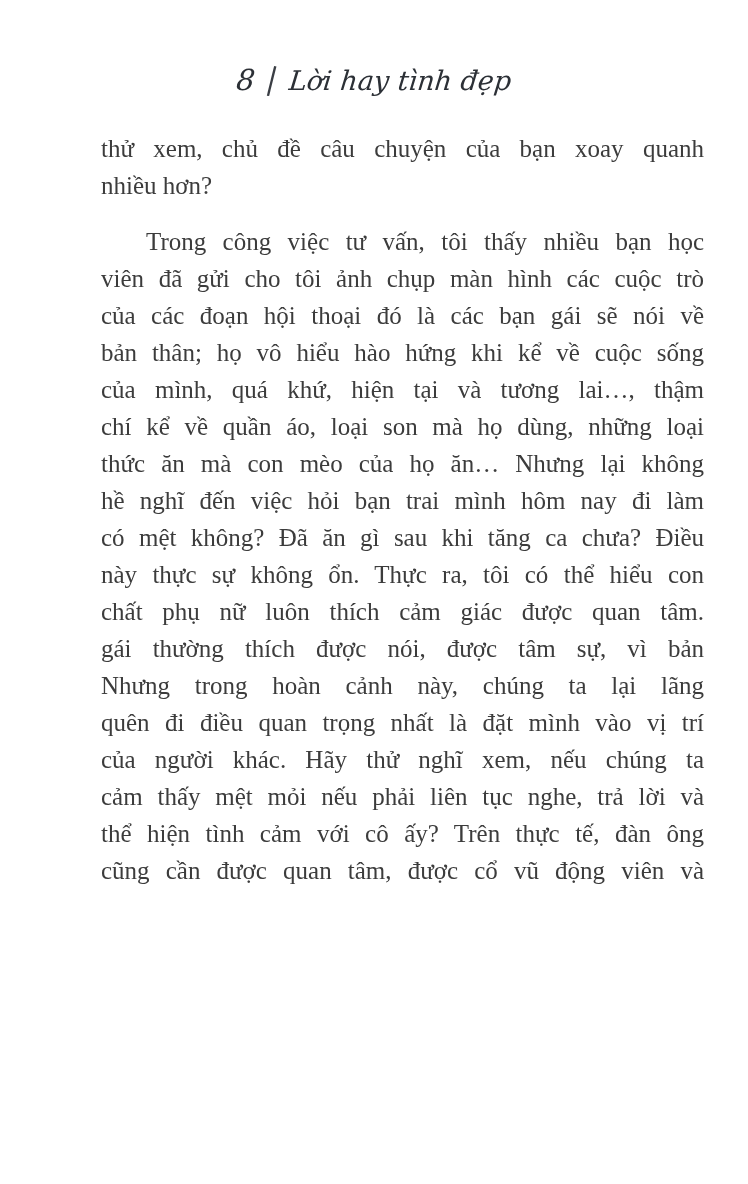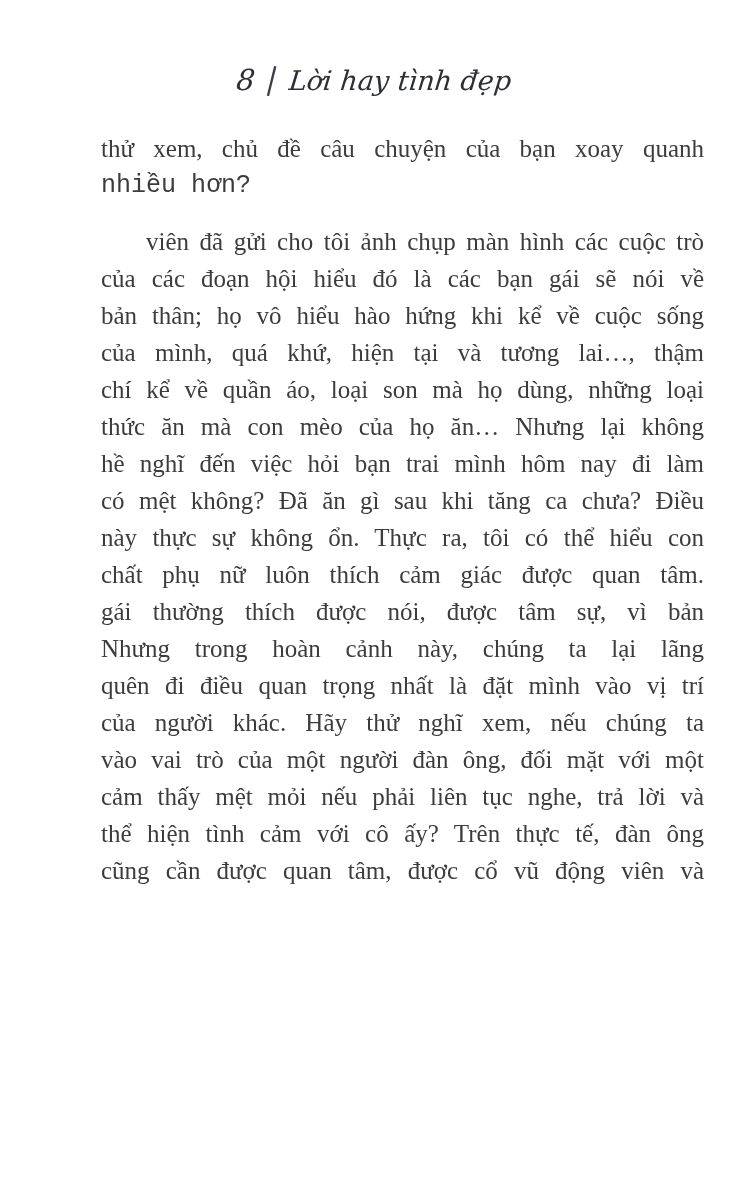--- a/index.html
+++ b/index.html
@@ -49,21 +49,20 @@
   .para {
     margin: 0 0 19px 0;
   }
   .para .line {
     text-align: justify;
     text-align-last: justify;
     white-space: nowrap;
   }
   .para .line.last {
     text-align-last: left;
-    font-family: Liberation Mono, monospace;
   }
   .para.indent .line:first-child {
     text-indent: 45px;
   }
 </style>
 </head>
 <body>
 
 <div class="page">
 
@@ -72,34 +71,34 @@
     <span class="sep">|</span>
     <span class="chapter-title">Lời hay tình đẹp</span>
   </div>
 
   <div class="page-body" id="text-container">
       <div class="para">
         <div class="line">thử xem, chủ đề câu chuyện của bạn xoay quanh</div>
         <div class="line last">nhiều hơn?</div>
       </div>
       <div class="para indent">
+        <div class="line">Trong công việc tư vấn, tôi thấy nhiều bạn học</div>
         <div class="line">viên đã gửi cho tôi ảnh chụp màn hình các cuộc trò</div>
-        <div class="line">của các đoạn hội hiểu đó là các bạn gái sẽ nói về</div>
+        <div class="line">của các đoạn hội thoại đó là các bạn gái sẽ nói về</div>
         <div class="line">bản thân; họ vô hiểu hào hứng khi kể về cuộc sống</div>
         <div class="line">của mình, quá khứ, hiện tại và tương lai…, thậm</div>
         <div class="line">chí kể về quần áo, loại son mà họ dùng, những loại</div>
         <div class="line">thức ăn mà con mèo của họ ăn… Nhưng lại không</div>
         <div class="line">hề nghĩ đến việc hỏi bạn trai mình hôm nay đi làm</div>
         <div class="line">có mệt không? Đã ăn gì sau khi tăng ca chưa? Điều</div>
         <div class="line">này thực sự không ổn. Thực ra, tôi có thể hiểu con</div>
         <div class="line">chất phụ nữ luôn thích cảm giác được quan tâm.</div>
         <div class="line">gái thường thích được nói, được tâm sự, vì bản</div>
         <div class="line">Nhưng trong hoàn cảnh này, chúng ta lại lãng</div>
         <div class="line">quên đi điều quan trọng nhất là đặt mình vào vị trí</div>
         <div class="line">của người khác. Hãy thử nghĩ xem, nếu chúng ta</div>
-        <div class="line">vào vai trò của một người đàn ông, đối mặt với một</div>
         <div class="line">cảm thấy mệt mỏi nếu phải liên tục nghe, trả lời và</div>
         <div class="line">thể hiện tình cảm với cô ấy? Trên thực tế, đàn ông</div>
         <div class="line">cũng cần được quan tâm, được cổ vũ động viên và</div>
       </div>
     </div>
 
 </div>
 
 </body></html>

